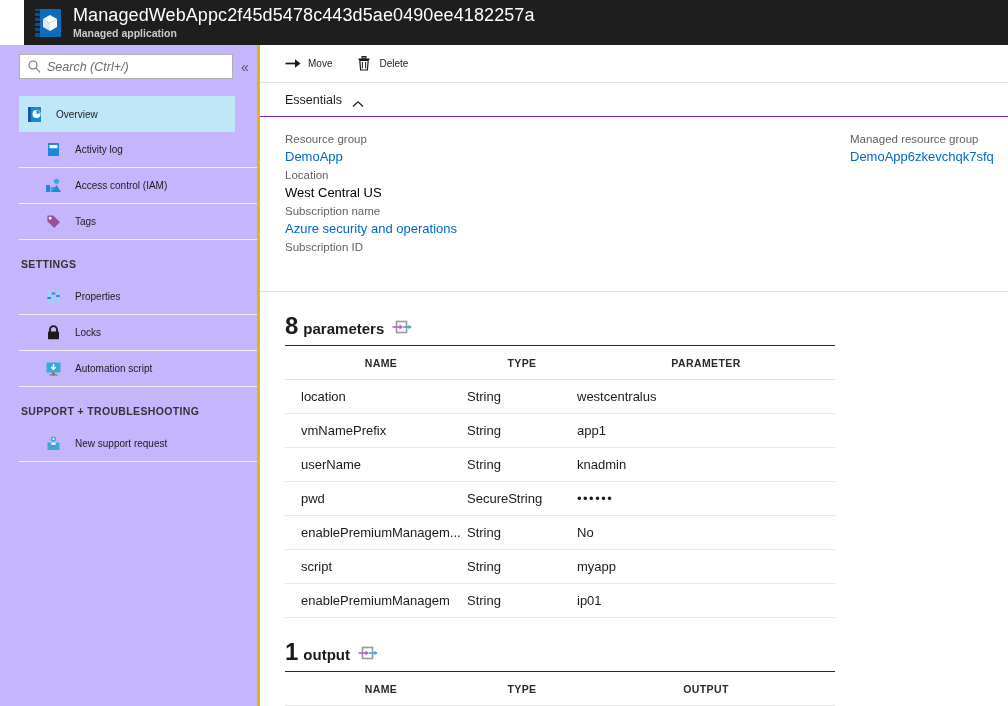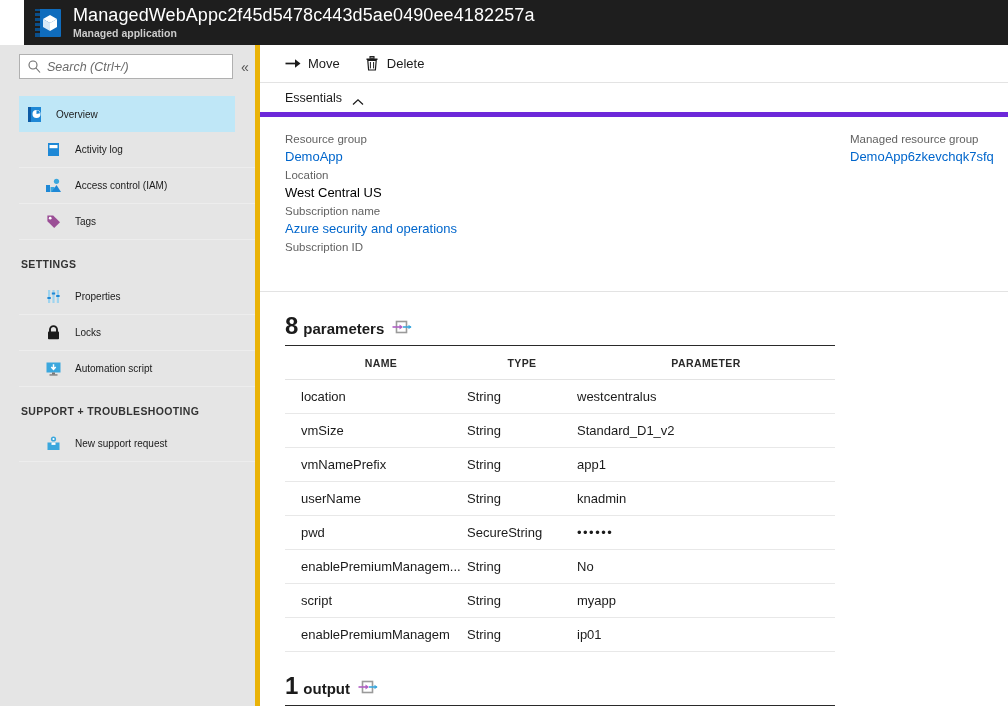--- a/index.html
+++ b/index.html
@@ -79,23 +79,23 @@
   .shell {
     display: flex;
     height: 661px;
     box-sizing: border-box;
   }
 
   
   .leftnav {
     width: 260px;
     flex: 0 0 260px;
-    border-right: 5px solid #eab308;
-    box-sizing: border-box;
-    background: #e5e5e5;
+    border-right: 3px solid #eab308;
+    box-sizing: border-box;
+    background: #c4b5fd;
     position: relative;
   }
   .search-row {
     display: flex;
     align-items: center;
     padding: 9px 0 0 19px;
   }
   .search-box {
     width: 214px;
     height: 25px;
@@ -175,34 +175,34 @@
     display: flex;
     align-items: center;
     padding-left: 25px;
     box-sizing: border-box;
   }
   .cmd {
     display: flex;
     align-items: center;
     margin-right: 24px;
     cursor: pointer;
-    font-size: 13px;
+    font-size: 10px;
     color: #1b1b1b;
   }
   .cmd .cmd-ico {
     width: 16px; height: 16px;
     margin-right: 7px;
     flex: 0 0 16px;
     display: flex; align-items: center; justify-content: center;
   }
 
   .essentials-bar {
     height: 34px;
     flex: 0 0 34px;
-    border-bottom: 5px solid #6d28d9;
+    border-bottom: 1px solid #6d28d9;
     display: flex;
     align-items: center;
     padding-left: 25px;
     box-sizing: border-box;
   }
   .essentials-label { font-size: 12.5px; color: #1b1b1b; }
   .chev-up {
     margin-left: 10px;
     width: 10px; height: 10px;
     position: relative;
@@ -503,25 +503,20 @@
             <th class="col-val">PARAMETER</th>
           </tr>
         </thead>
         <tbody>
           <tr>
             <td class="col-name">location</td>
             <td class="col-type">String</td>
             <td class="col-val">westcentralus</td>
           </tr>
           <tr>
-            <td class="col-name">vmSize</td>
-            <td class="col-type">String</td>
-            <td class="col-val">Standard_D1_v2</td>
-          </tr>
-          <tr>
             <td class="col-name">vmNamePrefix</td>
             <td class="col-type">String</td>
             <td class="col-val">app1</td>
           </tr>
           <tr>
             <td class="col-name">userName</td>
             <td class="col-type">String</td>
             <td class="col-val">knadmin</td>
           </tr>
           <tr>

